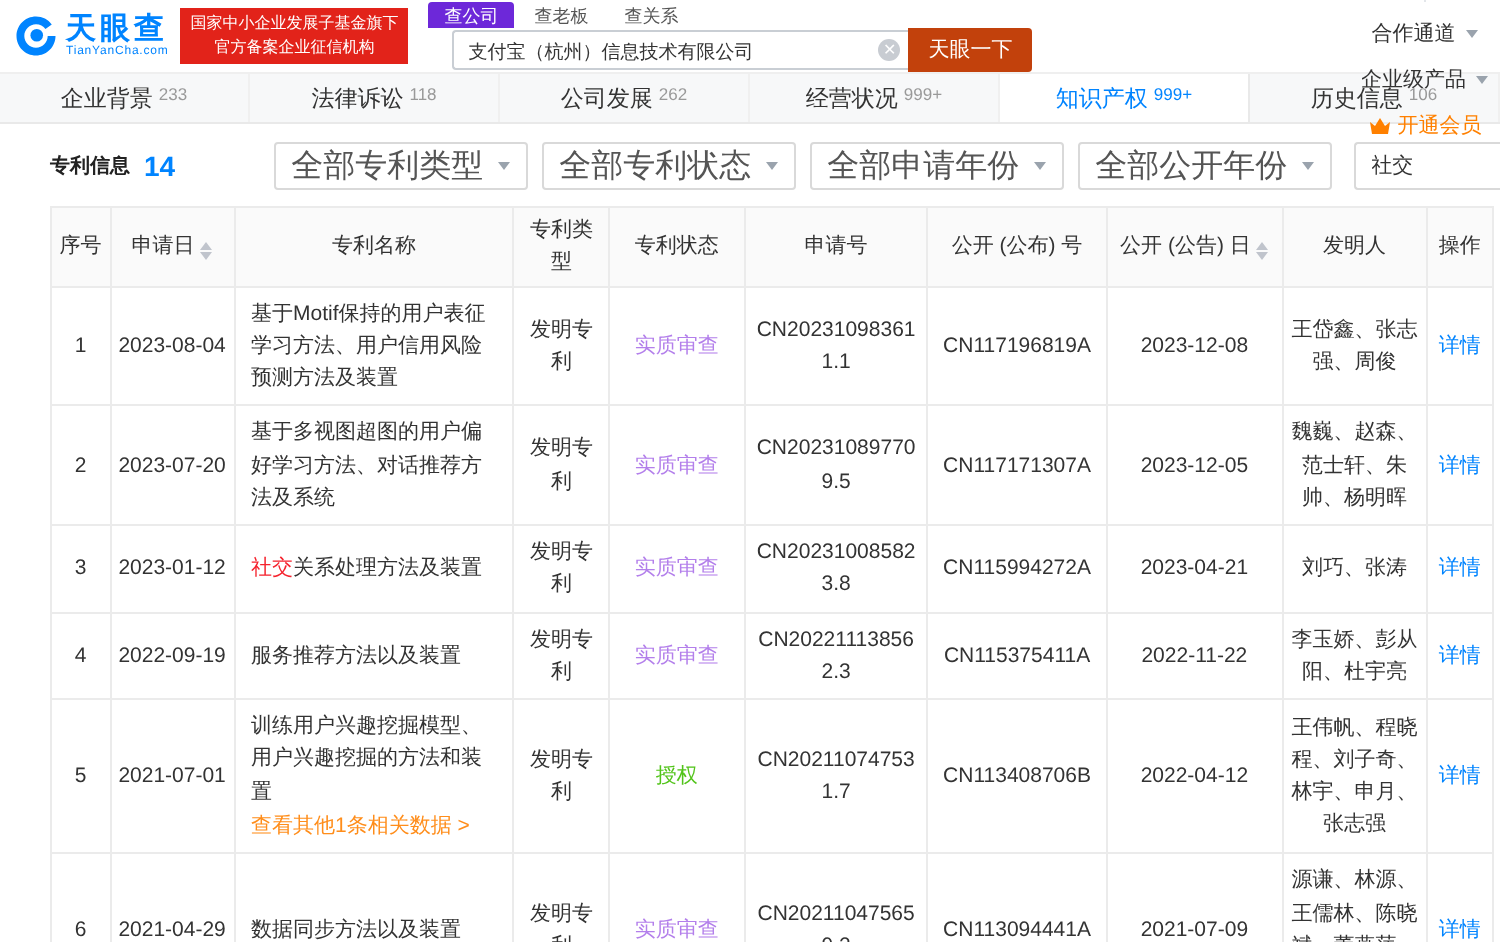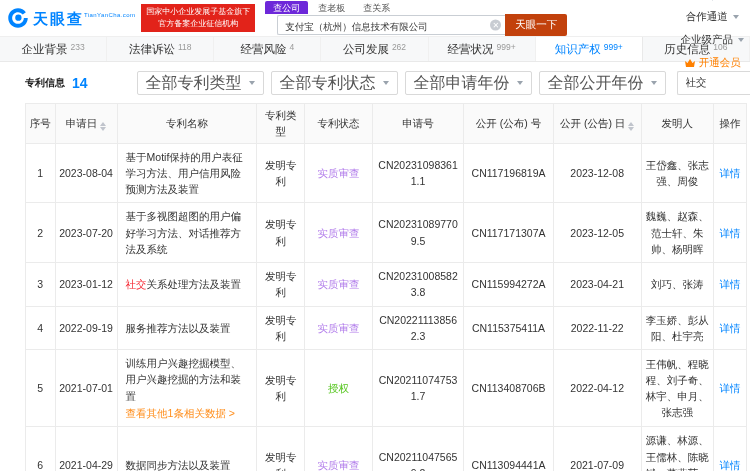--- a/index.html
+++ b/index.html
@@ -2,21 +2,21 @@
 <html><head>
 <meta charset="utf-8">
 <style>
   * { margin:0; padding:0; box-sizing:border-box; }
   html,body { width:750px; height:471px; overflow:hidden; background:#fff;
     font-family:"Liberation Sans","DejaVu Sans",sans-serif; color:#333; }
 
   
   .topbar { height:36px; display:flex; align-items:center; padding:0 6px; background:#fff; white-space:nowrap; }
   .logo { display:flex; align-items:center; gap:3px; flex:0 0 auto; }
-  .logo-txt { display:flex; flex-direction:row; line-height:1; }
+  .logo-txt { display:flex; flex-direction:column; line-height:1; }
   .logo-name { font-size:15px; font-weight:bold; color:#0084ff; letter-spacing:2px; }
   .logo-domain { font-size:6px; color:#0084ff; margin-top:1px; letter-spacing:.4px; }
   .gov-badge { background:#e2231a; color:#fff; font-size:8px; line-height:1.45; padding:2px 5px; margin-left:6px; text-align:center; flex:0 0 auto; }
   .search-wrap { margin-left:10px; flex:0 0 auto; }
   .search-tabs { display:flex; gap:2px; height:13px; }
   .search-tab { font-size:9px; padding:1px 8px; color:#555; cursor:pointer; }
   .search-tab.active { background:#6d28d9; color:#fff; border-radius:2px 2px 0 0; }
   .search-row { display:flex; align-items:center;padding-left:12px; }
   .sinput { position:relative; width:228px; height:20px; border:1px solid #c9ced4; border-right:none; border-radius:2px 0 0 2px; }
   .sinput input { width:100%; height:100%; border:none; outline:none; font-size:9.5px; color:#333; padding:0 18px 0 7px; font-family:inherit; background:transparent; }
@@ -127,24 +127,20 @@
 <div class="navtabs">
   <div class="navtab">
       <span>企业背景</span>
       <span class="cnt">233</span>
     </div>
   <div class="navtab">
       <span>法律诉讼</span>
       <span class="cnt">118</span>
     </div>
   <div class="navtab">
-      <span>经营风险</span>
-      <span class="cnt">4</span>
-    </div>
-  <div class="navtab">
       <span>公司发展</span>
       <span class="cnt">262</span>
     </div>
   <div class="navtab">
       <span>经营状况</span>
       <span class="cnt">999+</span>
     </div>
   <div class="navtab active">
       <span>知识产权</span>
       <span class="cnt">999+</span>

